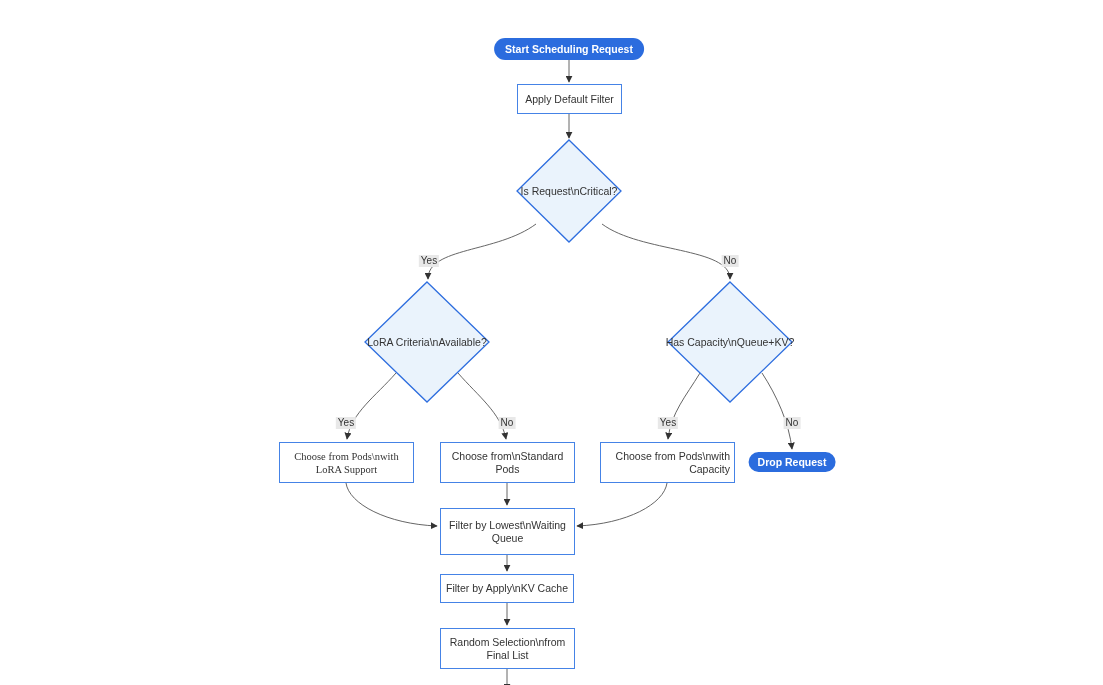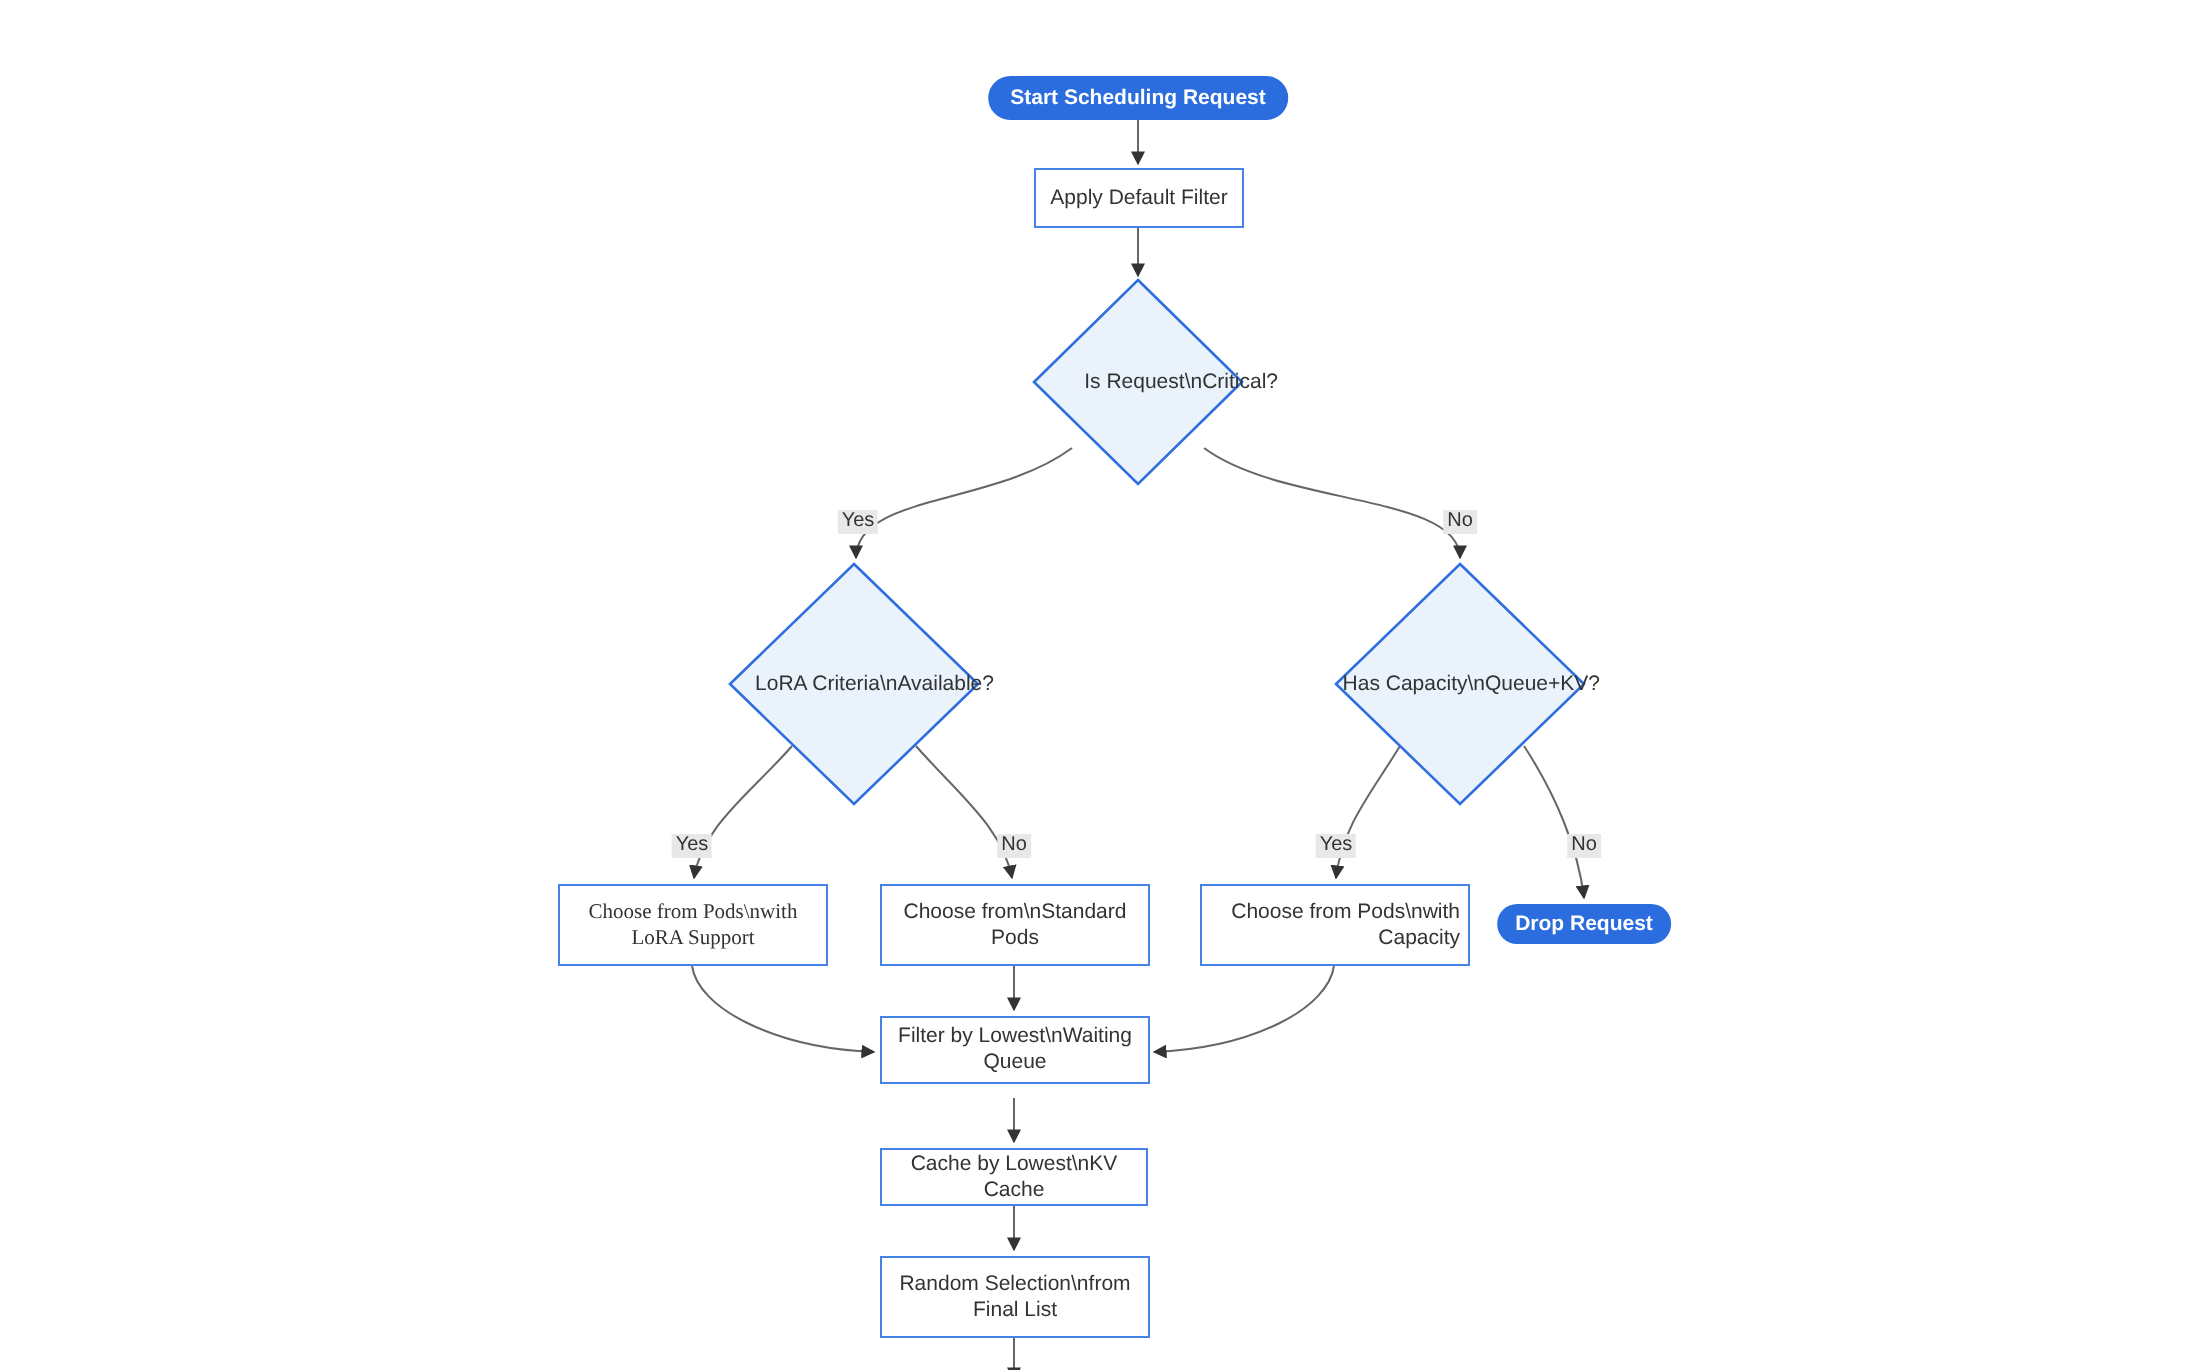--- a/index.html
+++ b/index.html
@@ -23,21 +23,21 @@
     display:flex; align-items:center; justify-content:center;
     text-align:center; font-size:10.5px; line-height:13px; padding:2px 4px;
   }
   .node-pill {
     position:absolute; transform:translateX(-50%);
     background:var(--pill,#2b6cde); color:var(--pillText,#fff);
     border-radius:12px; padding:5px 11px;
     font-size:10.5px; font-weight:700; white-space:nowrap;
   }
   .diamond-label {
-    position:absolute; text-align:right; font-size:10.5px; line-height:14px;
+    position:absolute; text-align:center; font-size:10.5px; line-height:14px;
   }
   .edge-label {
     position:absolute; transform:translate(-50%,-50%);
     background:var(--labelBg,#e8e8e8); color:var(--text,#333);
     font-size:10px; line-height:12px; padding:0 2px; white-space:nowrap;
   }
 </style>
 </head>
 <body>
 
@@ -81,23 +81,23 @@
   <div class="diamond-label" style="left:660px; top:300px; width:140px;">Has Capacity\nQueue+KV?</div>
 
   <div class="node-rect" style="left:279px; top:407px; width:135px; height:41px;font-family:Liberation Serif, serif;">Choose from Pods\nwith LoRA Support</div>
 
   <div class="node-rect" style="left:440px; top:407px; width:135px; height:41px;">Choose from\nStandard Pods</div>
 
   <div class="node-rect" style="left:600px; top:407px; width:135px; height:41px;text-align:right;">Choose from Pods\nwith Capacity</div>
 
   <div class="node-pill" style="left:792px; top:417px; padding:4px 9px;">Drop Request</div>
 
-  <div class="node-rect" style="left:440px; top:473px; width:135px; height:34px;">Filter by Lowest\nWaiting Queue</div>
+  <div class="node-rect" style="left:440px; top:473px; width:135px; height:47px;">Filter by Lowest\nWaiting Queue</div>
 
-  <div class="node-rect" style="left:440px; top:539px; width:134px; height:29px;">Cache by Lowest\nKV Cache</div>
+  <div class="node-rect" style="left:440px; top:539px; width:134px; height:29px;">Filter by Apply\nKV Cache</div>
 
   <div class="node-rect" style="left:440px; top:593px; width:135px; height:41px;">Random Selection\nfrom Final List</div>
 
   <div class="node-pill" style="left:507px; top:684px; padding:5px 9px;">End</div>
 
   <div class="edge-label" style="left:429px; top:226px;">Yes</div>
   <div class="edge-label" style="left:730px; top:226px;">No</div>
   <div class="edge-label" style="left:346px; top:388px;">Yes</div>
   <div class="edge-label" style="left:507px; top:388px;">No</div>
   <div class="edge-label" style="left:668px; top:388px;">Yes</div>

